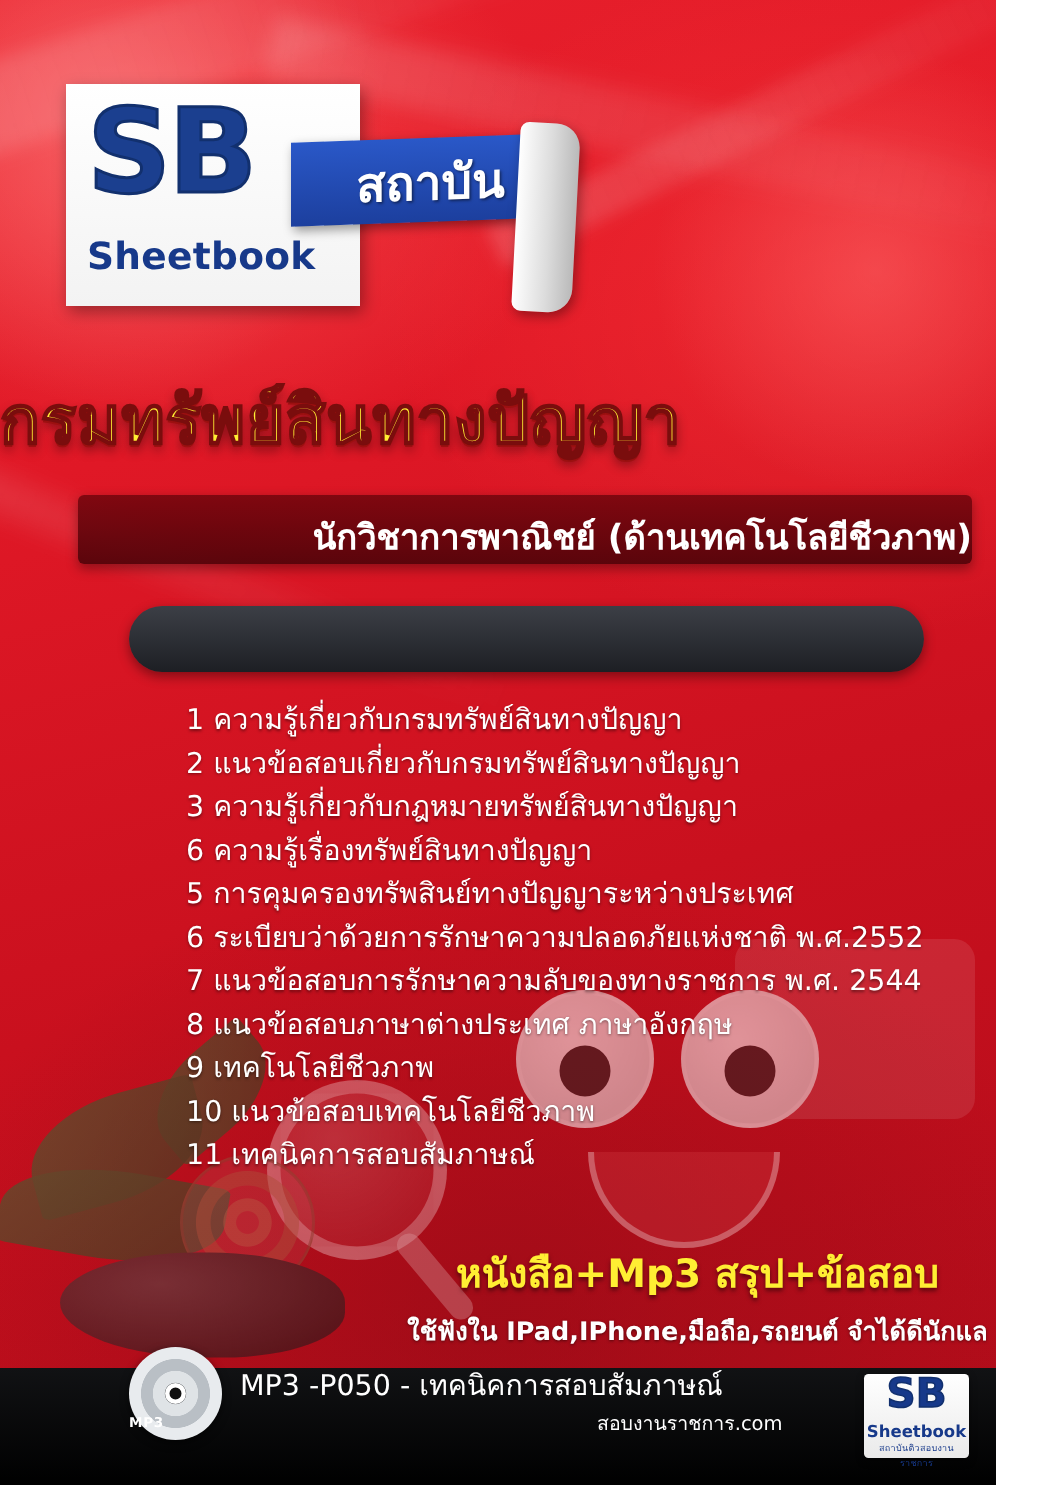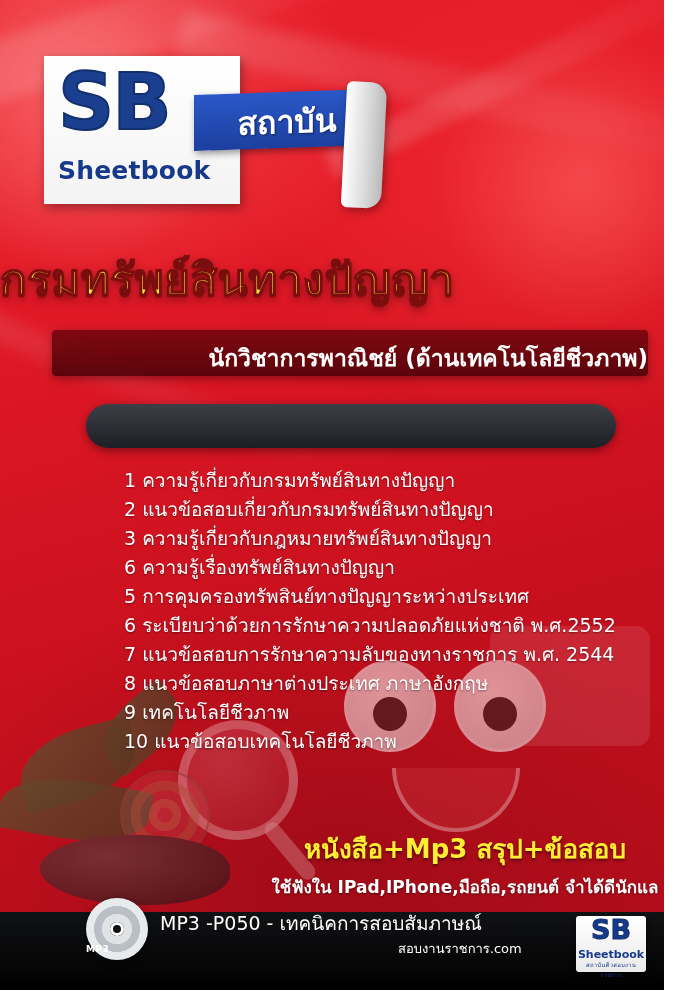--- a/index.html
+++ b/index.html
@@ -384,20 +384,21 @@
     <div class="toc-item">1 ความรู้เกี่ยวกับกรมทรัพย์สินทางปัญญา</div>
     <div class="toc-item">2 แนวข้อสอบเกี่ยวกับกรมทรัพย์สินทางปัญญา</div>
     <div class="toc-item">3 ความรู้เกี่ยวกับกฎหมายทรัพย์สินทางปัญญา</div>
     <div class="toc-item">6 ความรู้เรื่องทรัพย์สินทางปัญญา</div>
     <div class="toc-item">5 การคุมครองทรัพสินย์ทางปัญญาระหว่างประเทศ</div>
     <div class="toc-item">6 ระเบียบว่าด้วยการรักษาความปลอดภัยแห่งชาติ พ.ศ.2552</div>
     <div class="toc-item">7 แนวข้อสอบการรักษาความลับของทางราชการ พ.ศ. 2544</div>
     <div class="toc-item">8 แนวข้อสอบภาษาต่างประเทศ ภาษาอังกฤษ</div>
     <div class="toc-item">9 เทคโนโลยีชีวภาพ</div>
     <div class="toc-item">10 แนวข้อสอบเทคโนโลยีชีวภาพ</div>
+    <div class="toc-item">11 เทคนิคการสอบสัมภาษณ์</div>
   </div>
 
   <div class="promo">
     <div class="promo-line1">หนังสือ+Mp3 สรุป+ข้อสอบ</div>
     <div class="promo-line2">ใช้ฟังใน IPad,IPhone,มือถือ,รถยนต์ จำได้ดีนักแล</div>
   </div>
 
   <div class="footer"></div>
   <div class="cd"></div>
   <div class="cd-label">MP3</div>

